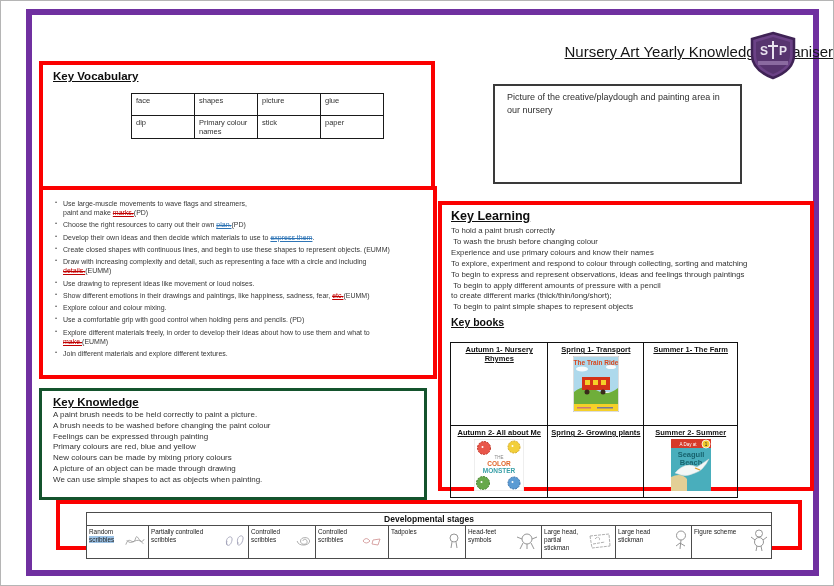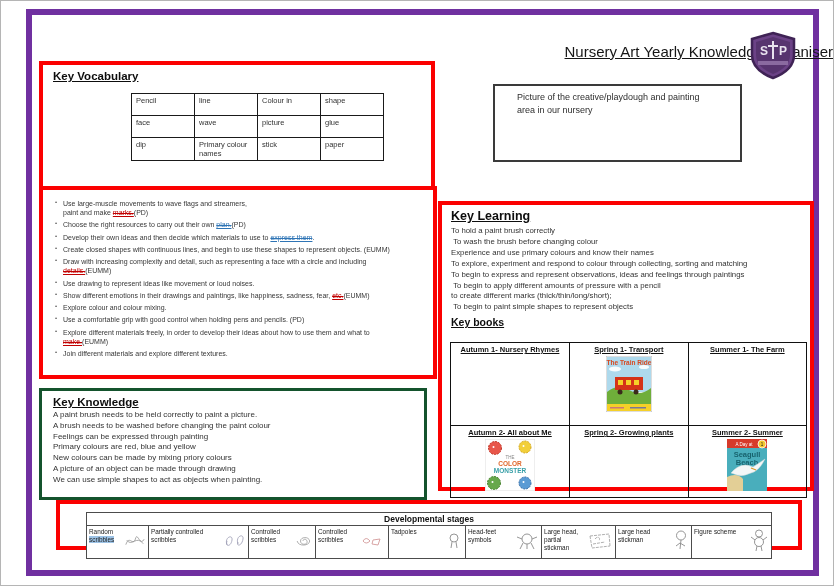--- a/index.html
+++ b/index.html
@@ -9,33 +9,33 @@
   .doc-title{top:42px;left:0;width:100%;text-align:right;font-size:15px;color:#161616;}
   .doc-title span{text-decoration:underline;}
   .logo{left:745px;top:30px;width:54px;height:50px;}
   
   .red-box{border:4px solid #fb0000;background:#fff;}
   .vocab-box{left:38px;top:60px;width:396px;height:154px;padding:5px 10px;}
   .heading{font-weight:bold;text-decoration:underline;color:#0d0d0d;}
   .vocab-heading{font-size:11.5px;}
   .vocab-table{position:absolute;left:88px;top:28px;border-collapse:collapse;}
   .vocab-table td{border:1px solid #1a1a1a;width:54px;height:17px;font-size:7.5px;padding:2px 4px;vertical-align:top;color:#333;}
-  .picture-box{left:492px;top:83px;width:249px;height:78px;border:2px solid #3a3a3a;font-size:9px;padding:5px 22px;color:#2f2f2f;line-height:1.45;}
+  .picture-box{left:492px;top:83px;width:249px;height:100px;border:2px solid #3a3a3a;font-size:9px;padding:5px 12px;color:#2f2f2f;line-height:1.45;}
   .pd-box{left:38px;top:185px;width:398px;height:193px;padding:5px 9px;}
   .pd-heading{font-size:8.2px;}
   .pd-list{list-style:none;margin:4px 0 0 2px;padding:0;}
   .pd-list li{position:relative;font-size:7px;line-height:1.32;margin-bottom:3px;padding-left:9px;white-space:pre-wrap;color:#373737;}
   .pd-list li::before{content:"•";position:absolute;left:1px;top:0;font-size:6px;color:#555;}
   .strike-red{color:#c00000;text-decoration:underline line-through;}
   .strike-blue{color:#2e74b5;text-decoration:underline line-through;}
   .kl-box{left:437px;top:200px;width:376px;height:290px;padding:4px 9px;}
   .kl-heading{font-size:12.5px;margin-bottom:3px;}
   .kl-line{font-size:7.8px;line-height:1.4;white-space:pre-wrap;color:#333;}
   .kb-heading{font-size:10.5px;margin-top:3px;}
-  .books-table{position:absolute;left:8px;top:137px;width:357px;border-collapse:collapse;}
+  .books-table{position:absolute;left:8px;top:137px;width:288px;border-collapse:collapse;}
   .books-table td{border:1.5px solid #111;width:119px;vertical-align:top;text-align:center;padding:2px;}
   .books-row1 td{height:78px;}
   .books-row2 td{height:64px;}
   .book-title{font-size:7.5px;font-weight:bold;text-decoration:underline;color:#111;display:block;}
   .cover{margin-top:2px;}
   .kk-box{left:38px;top:387px;width:388px;height:112px;border:3px solid #14532d;padding:5px 11px;background:#fff;}
   .kk-heading{font-size:11.5px;margin-bottom:2px;}
   .kk-line{font-size:8px;line-height:1.35;color:#333;}
   .ds-box{left:55px;top:499px;width:746px;height:50px;border:4px solid #fb0000;}
   .ds-table{position:absolute;left:26px;top:8px;width:684px;border:1px solid #4c4c4c;background:#fff;}
@@ -67,29 +67,23 @@
       <text x="37" y="24" font-size="12" fill="#e8e2ee" text-anchor="middle" font-weight="bold">P</text>
       <path d="M27 10 L27 28 M22 15 L32 15" stroke="#e8e2ee" stroke-width="2"></path>
       <rect x="12" y="30" width="30" height="4" fill="#8a6aa0"></rect>
     </svg>
   </div>
 
   <div class="abs red-box vocab-box">
     <div class="heading vocab-heading">Key Vocabulary</div>
     <table class="vocab-table">
       <tbody>
-          <tr>
-        <td>Pencil</td>
-        <td>line</td>
-        <td>Colour in</td>
-        <td>shape</td>
-      </tr>
       <tr>
         <td>face</td>
-        <td>wave</td>
+        <td>shapes</td>
         <td>picture</td>
         <td>glue</td>
       </tr>
       <tr>
         <td>dip</td>
         <td>Primary colour names</td>
         <td>stick</td>
         <td>paper</td>
       </tr>
     </tbody>

